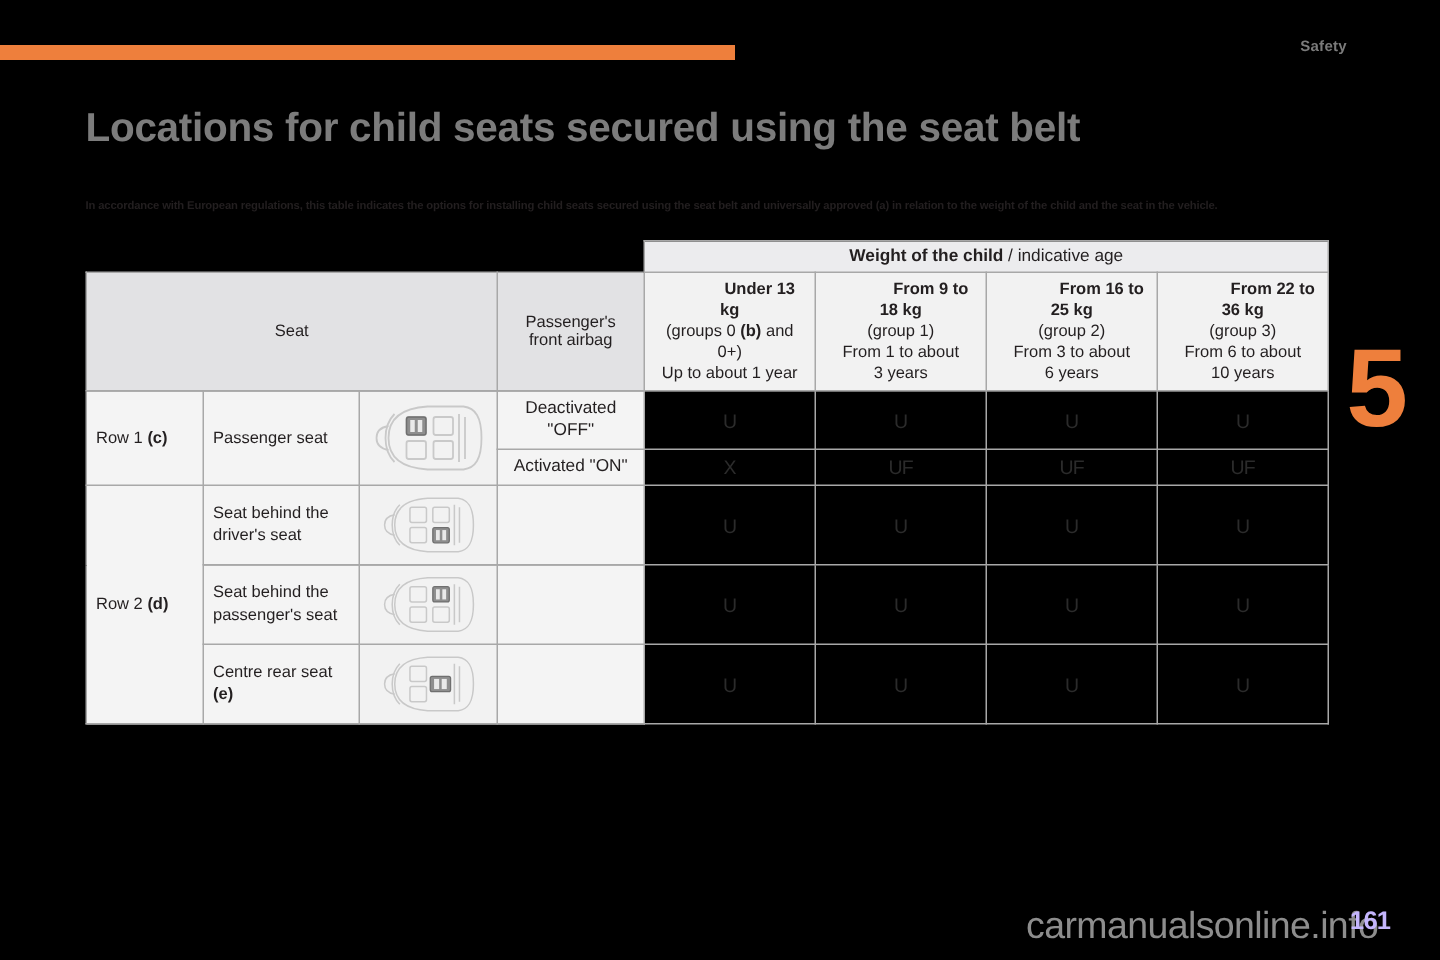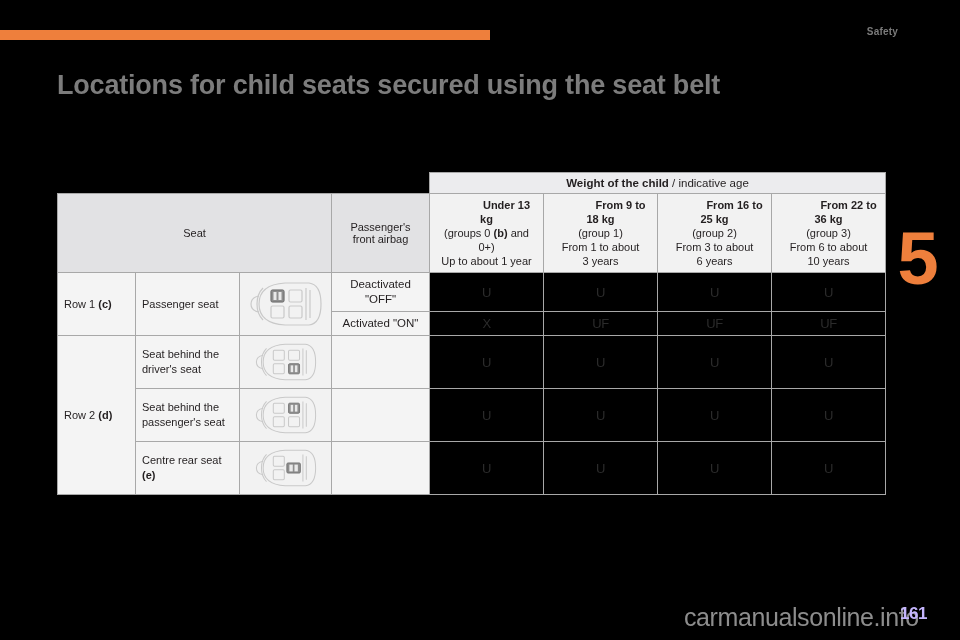--- a/index.html
+++ b/index.html
@@ -96,21 +96,21 @@
     font-size: 17px;
     font-weight: bold;
     color: #c4b5fd;
     letter-spacing: -0.5px;
   }
 
   
   .seat-table {
     position: absolute;
     left: 57px;
-    top: 172px;
+    top: 160px;
     width: 829px;
     border-collapse: collapse;
     table-layout: fixed;
     font-size: 11px;
     color: #231f20;
   }
   .seat-table td, .seat-table th {
     border: 1px solid #a8a8a8;
     vertical-align: middle;
     padding: 4px 6px;
@@ -165,20 +165,21 @@
 <div class="page-canvas">
 
   <div class="orange-rule"></div>
 
   <div class="section-tag">Safety</div>
 
   <div class="chapter-tab">5</div>
 
   <div class="page-title">Locations for child seats secured using the seat belt</div>
 
+  <div class="intro-text">In accordance with European regulations, this table indicates the options for installing child seats secured using the seat belt and universally approved (a) in relation to the weight of the child and the seat in the vehicle.</div>
 
   <table class="seat-table">
     <colgroup>
       <col style="width:78px">
       <col style="width:104px">
       <col style="width:92px">
       <col style="width:98px">
       <col style="width:114px">
       <col style="width:114px">
       <col style="width:114px">

